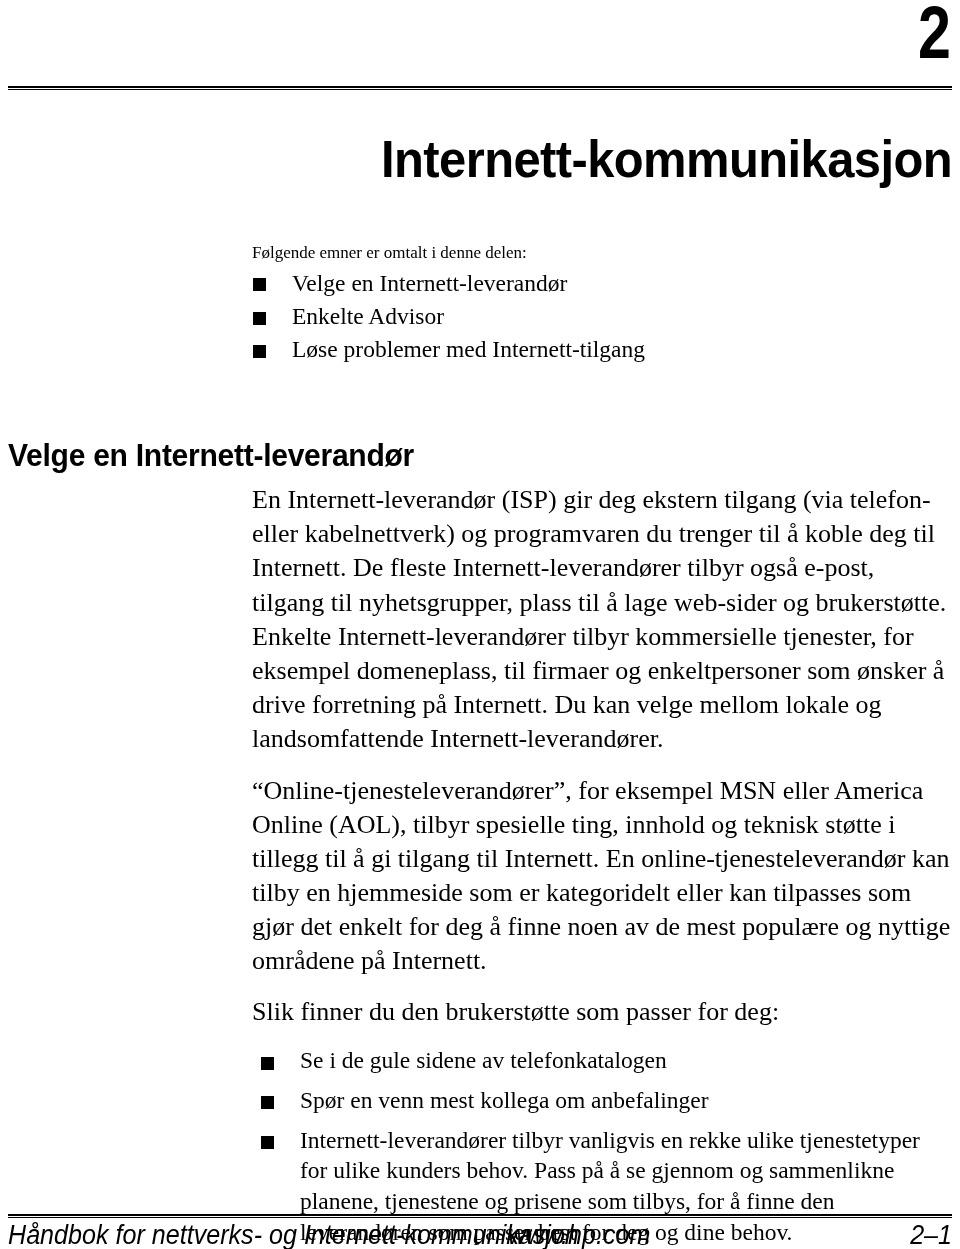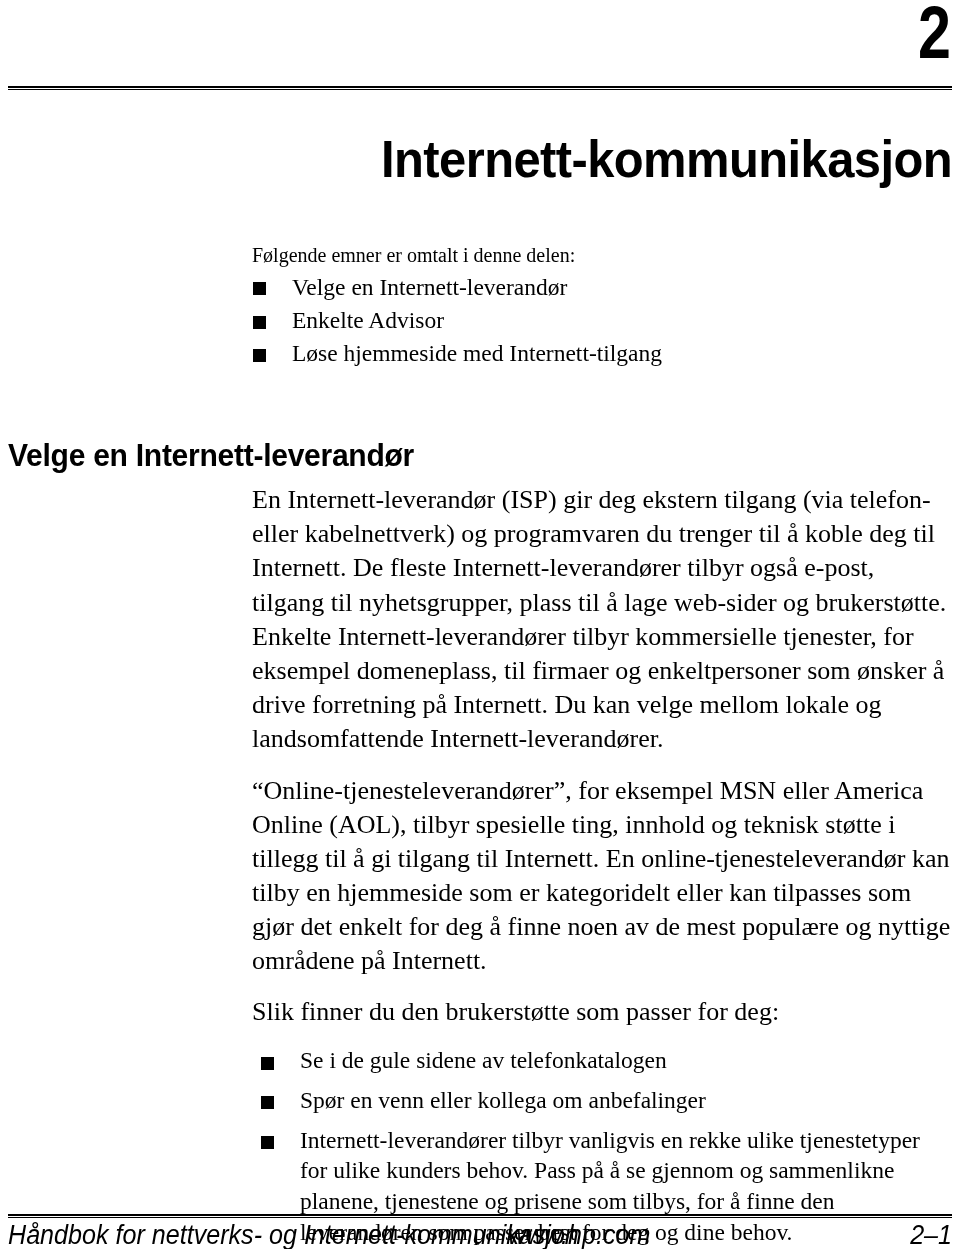--- a/index.html
+++ b/index.html
@@ -65,21 +65,21 @@
   }
 
   
   .intro {
     position: absolute;
     left: 252px;
     top: 242px;
     width: 700px;
   }
   .intro-lead {
-    font-size: 20px;
+    font-size: 17px;
     line-height: 1.33;
     margin: 0 0 2px 0;
   }
   .topic-list {
     list-style: none;
     margin: 0;
     padding: 0;
   }
   .topic-item {
     position: relative;
@@ -214,42 +214,42 @@
       <li class="topic-item">
         <span class="bullet-sq"></span>
         <span>Velge en Internett-leverandør</span>
       </li>
       <li class="topic-item">
         <span class="bullet-sq"></span>
         <span>Enkelte Advisor</span>
       </li>
       <li class="topic-item">
         <span class="bullet-sq"></span>
-        <span>Løse hjemmeside med Internett-tilgang</span>
+        <span>Løse problemer med Internett-tilgang</span>
       </li>
     </ul>
   </div>
 
   <h2 class="section-heading">Velge en Internett-leverandør</h2>
 
   <div class="body-col">
     <p class="body-para">En Internett-leverandør (ISP) gir deg ekstern tilgang (via telefon- eller kabelnettverk) og programvaren du trenger til å koble deg til Internett. De fleste Internett-leverandører tilbyr også e-post, tilgang til nyhetsgrupper, plass til å lage web-sider og brukerstøtte. Enkelte Internett-leverandører tilbyr kommersielle tjenester, for eksempel domeneplass, til firmaer og enkeltpersoner som ønsker å drive forretning på Internett. Du kan velge mellom lokale og landsomfattende Internett-leverandører.</p>
 
     <p class="body-para tight">“Online-tjenesteleverandører”, for eksempel MSN eller America Online (AOL), tilbyr spesielle ting, innhold og teknisk støtte i tillegg til å gi tilgang til Internett. En online-tjenesteleverandør kan tilby en hjemmeside som er kategoridelt eller kan tilpasses som gjør det enkelt for deg å finne noen av de mest populære og nyttige områdene på Internett.</p>
 
     <p class="body-para tight">Slik finner du den brukerstøtte som passer for deg:</p>
 
     <ul class="action-list">
       <li class="action-item">
         <span class="bullet-sq"></span>
         <span>Se i de gule sidene av telefonkatalogen</span>
       </li>
       <li class="action-item">
         <span class="bullet-sq"></span>
-        <span>Spør en venn eller kollega om anbefalinger</span>
+        <span>Spør en venn mest kollega om anbefalinger</span>
       </li>
       <li class="action-item">
         <span class="bullet-sq"></span>
         <span>Internett-leverandører tilbyr vanligvis en rekke ulike tjenestetyper for ulike kunders behov. Pass på å se gjennom og sammenlikne planene, tjenestene og prisene som tilbys, for å finne den leverandøren som passer best for deg og dine behov.</span>
       </li>
     </ul>
   </div>
 
   <div class="footer-rule"></div>
 

